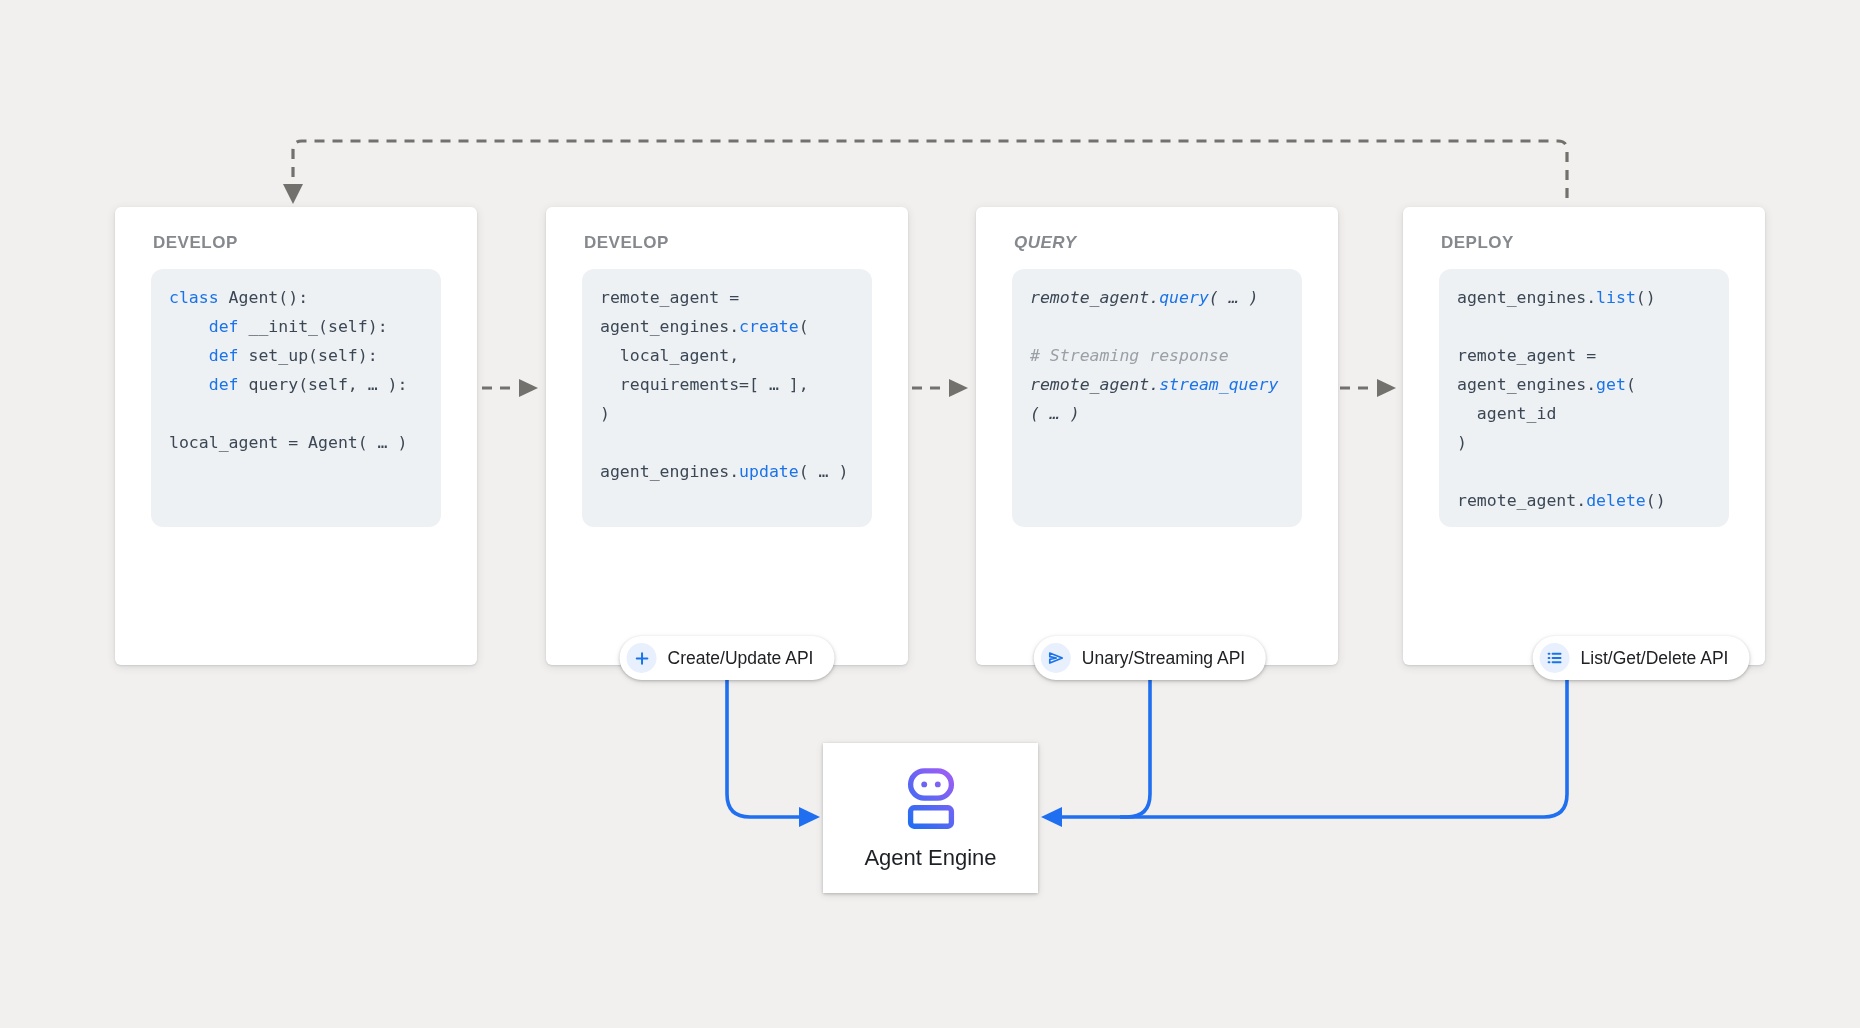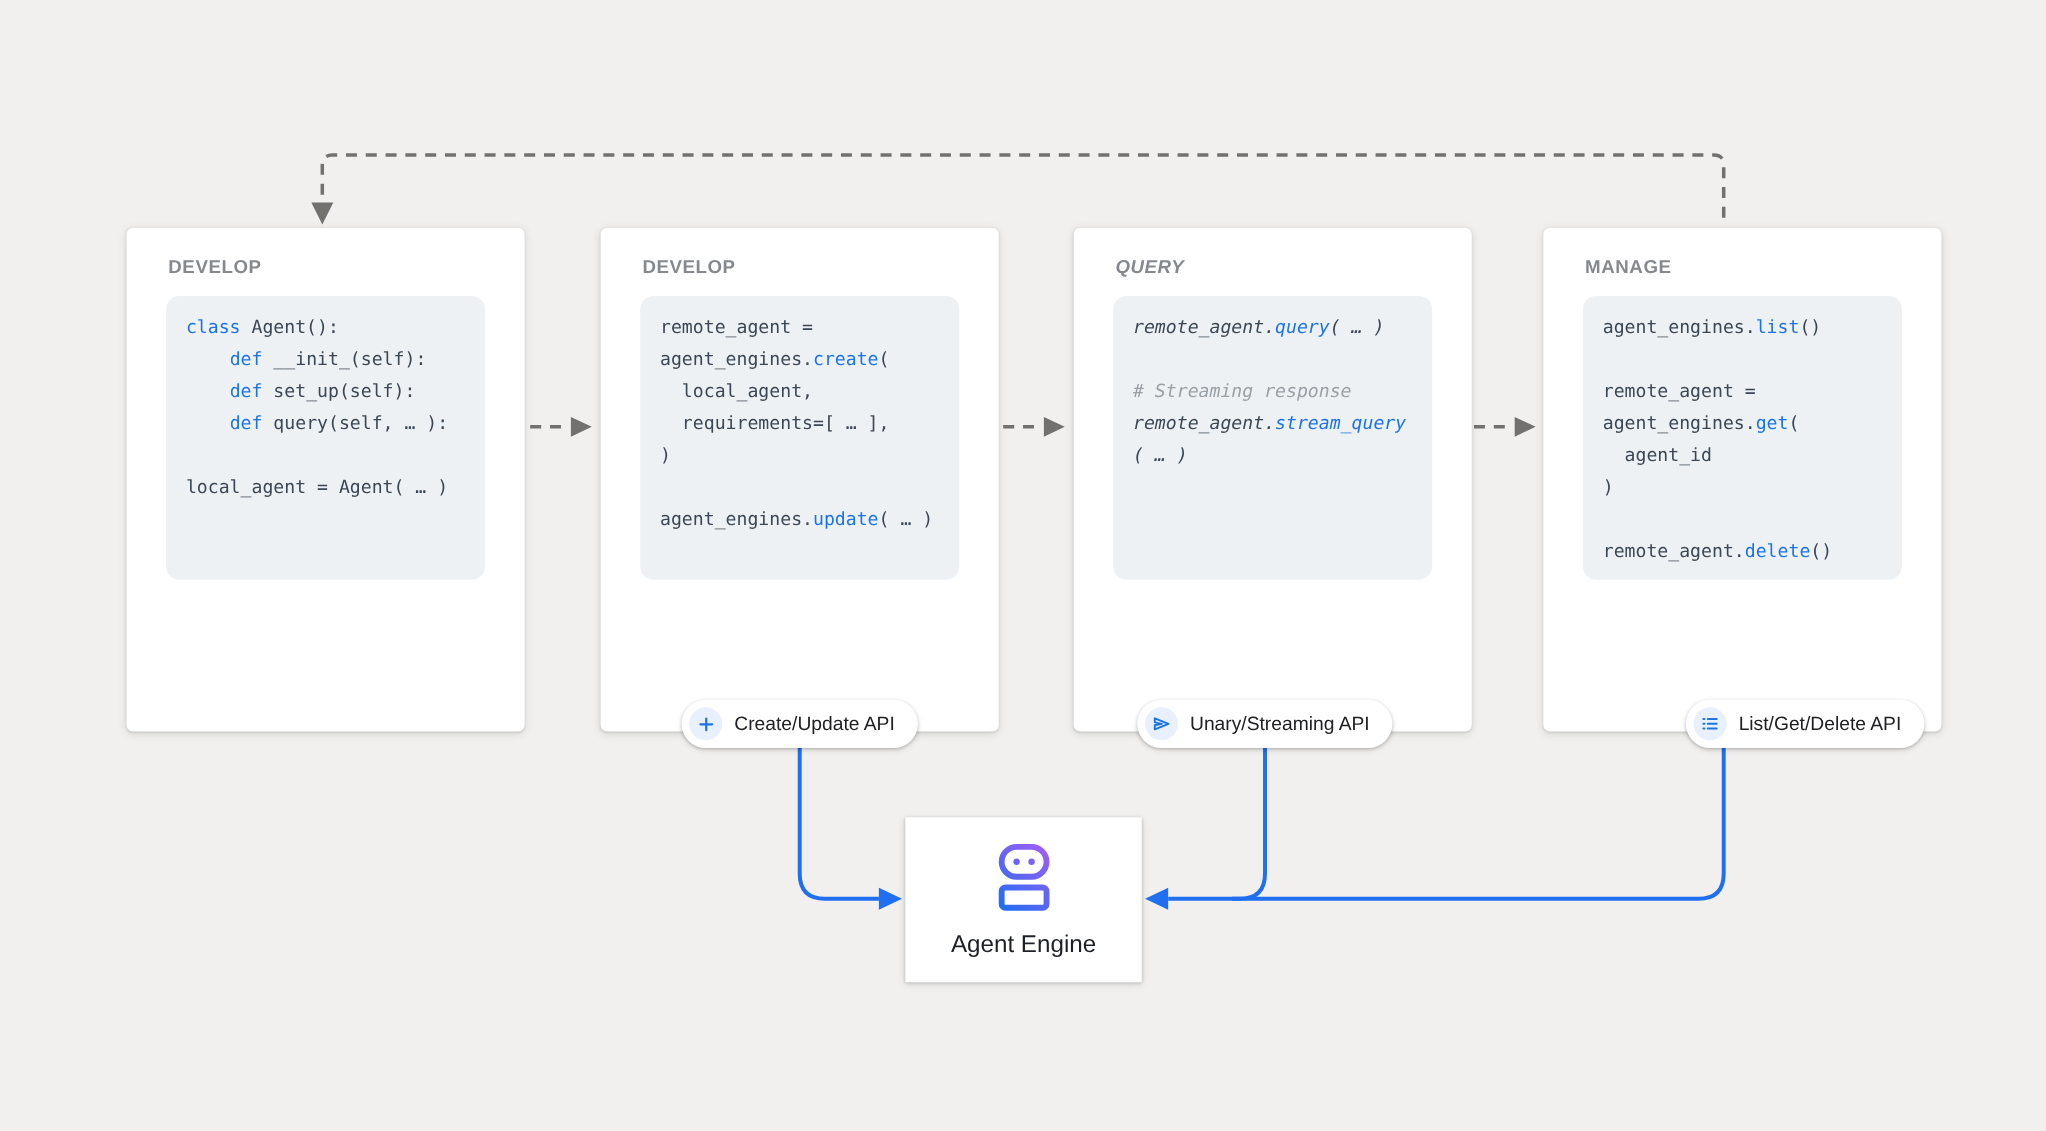--- a/index.html
+++ b/index.html
@@ -75,21 +75,21 @@
   </div>
   <div class="card" style="left:546px;">
     <div class="card-title">DEVELOP</div>
     <div class="code-block"><div class="code-line"><span class="tk-p">remote_agent =</span></div><div class="code-line"><span class="tk-p">agent_engines.</span><span class="tk-fn">create</span><span class="tk-p">(</span></div><div class="code-line"><span class="tk-p">  local_agent,</span></div><div class="code-line"><span class="tk-p">  requirements=[ … ],</span></div><div class="code-line"><span class="tk-p">)</span></div><div class="code-line">&nbsp;</div><div class="code-line"><span class="tk-p">agent_engines.</span><span class="tk-fn">update</span><span class="tk-p">( … )</span></div></div>
   </div>
   <div class="card" style="left:976px;font-style:italic;">
     <div class="card-title">QUERY</div>
     <div class="code-block"><div class="code-line"><span class="tk-p">remote_agent.</span><span class="tk-fn">query</span><span class="tk-p">( … )</span></div><div class="code-line">&nbsp;</div><div class="code-line"><span class="tk-cm"># Streaming response</span></div><div class="code-line"><span class="tk-p">remote_agent.</span><span class="tk-fn">stream_query</span></div><div class="code-line"><span class="tk-p">( … )</span></div></div>
   </div>
   <div class="card" style="left:1403px;">
-    <div class="card-title">MANAGE</div>
+    <div class="card-title">DEPLOY</div>
     <div class="code-block"><div class="code-line"><span class="tk-p">agent_engines.</span><span class="tk-fn">list</span><span class="tk-p">()</span></div><div class="code-line">&nbsp;</div><div class="code-line"><span class="tk-p">remote_agent =</span></div><div class="code-line"><span class="tk-p">agent_engines.</span><span class="tk-fn">get</span><span class="tk-p">(</span></div><div class="code-line"><span class="tk-p">  agent_id</span></div><div class="code-line"><span class="tk-p">)</span></div><div class="code-line">&nbsp;</div><div class="code-line"><span class="tk-p">remote_agent.</span><span class="tk-fn">delete</span><span class="tk-p">()</span></div></div>
   </div>
 
   <div class="badge" style="left:1150px;">
     <span class="badge-icon">
       <svg width="18" height="18" viewBox="0 0 18 18">
         <path d="M3 4 L15.5 9 L3 14 L3 10.3 L9.5 9 L3 7.7 Z" fill="none" stroke="#1a73e8" stroke-width="1.7" stroke-linejoin="round"></path>
       </svg>
     </span>
     <span class="badge-label">Unary/Streaming API</span>

